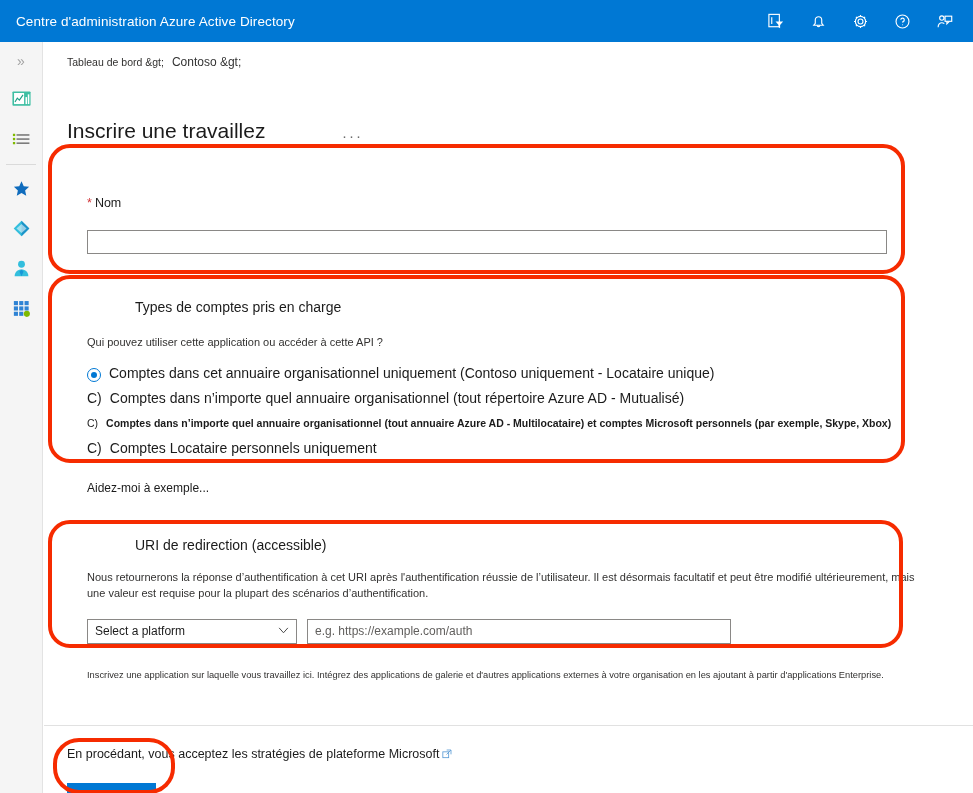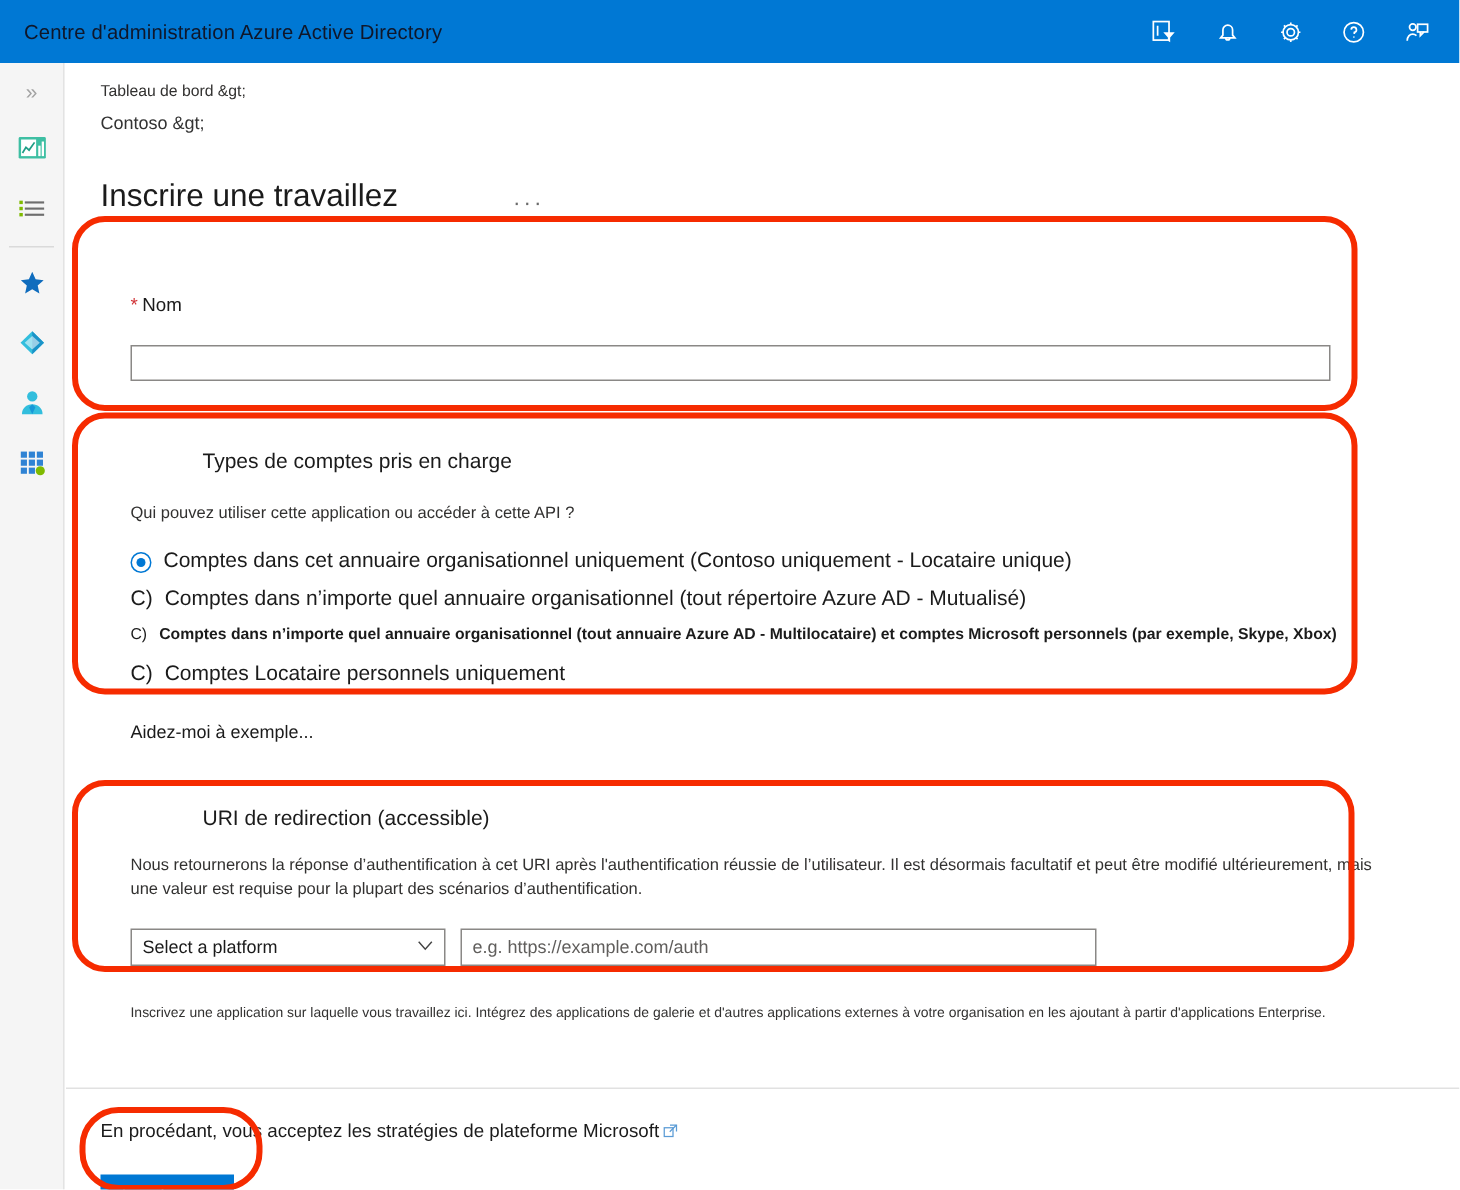--- a/index.html
+++ b/index.html
@@ -16,21 +16,21 @@
 
   
   .topbar {
     position: absolute; left: 0; top: 0;
     width: 973px; height: 42px;
     background: #0078d4;
     display: flex; align-items: center;
     box-sizing: border-box;
   }
   .topbar-title {
-    color: #0f172a;
+    color: #ffffff;
     font-size: 13.5px;
     margin-left: 16px;
     letter-spacing: .1px;
     white-space: nowrap;
   }
   .topbar-icons {
     margin-left: auto;
     display: flex;
     align-items: center;
     gap: 20px;
@@ -75,21 +75,20 @@
     width: 929px; height: 751px;
     background: #ffffff;
     box-sizing: border-box;
   }
   .breadcrumb {
     position: absolute; left: 23px; top: 13px;
     font-size: 10.5px;
     color: #333;
     display: flex; align-items: baseline; gap: 8px;
     white-space: nowrap;
-    flex-direction: column;
   }
   .breadcrumb .crumb { color: #323130; }
   .breadcrumb .crumb2 { font-size: 12px; }
 
   .page-title {
     position: absolute; left: 23px; top: 78px;
     font-size: 21px;
     font-weight: 400;
     color: #1b1b1b;
     white-space: nowrap;

